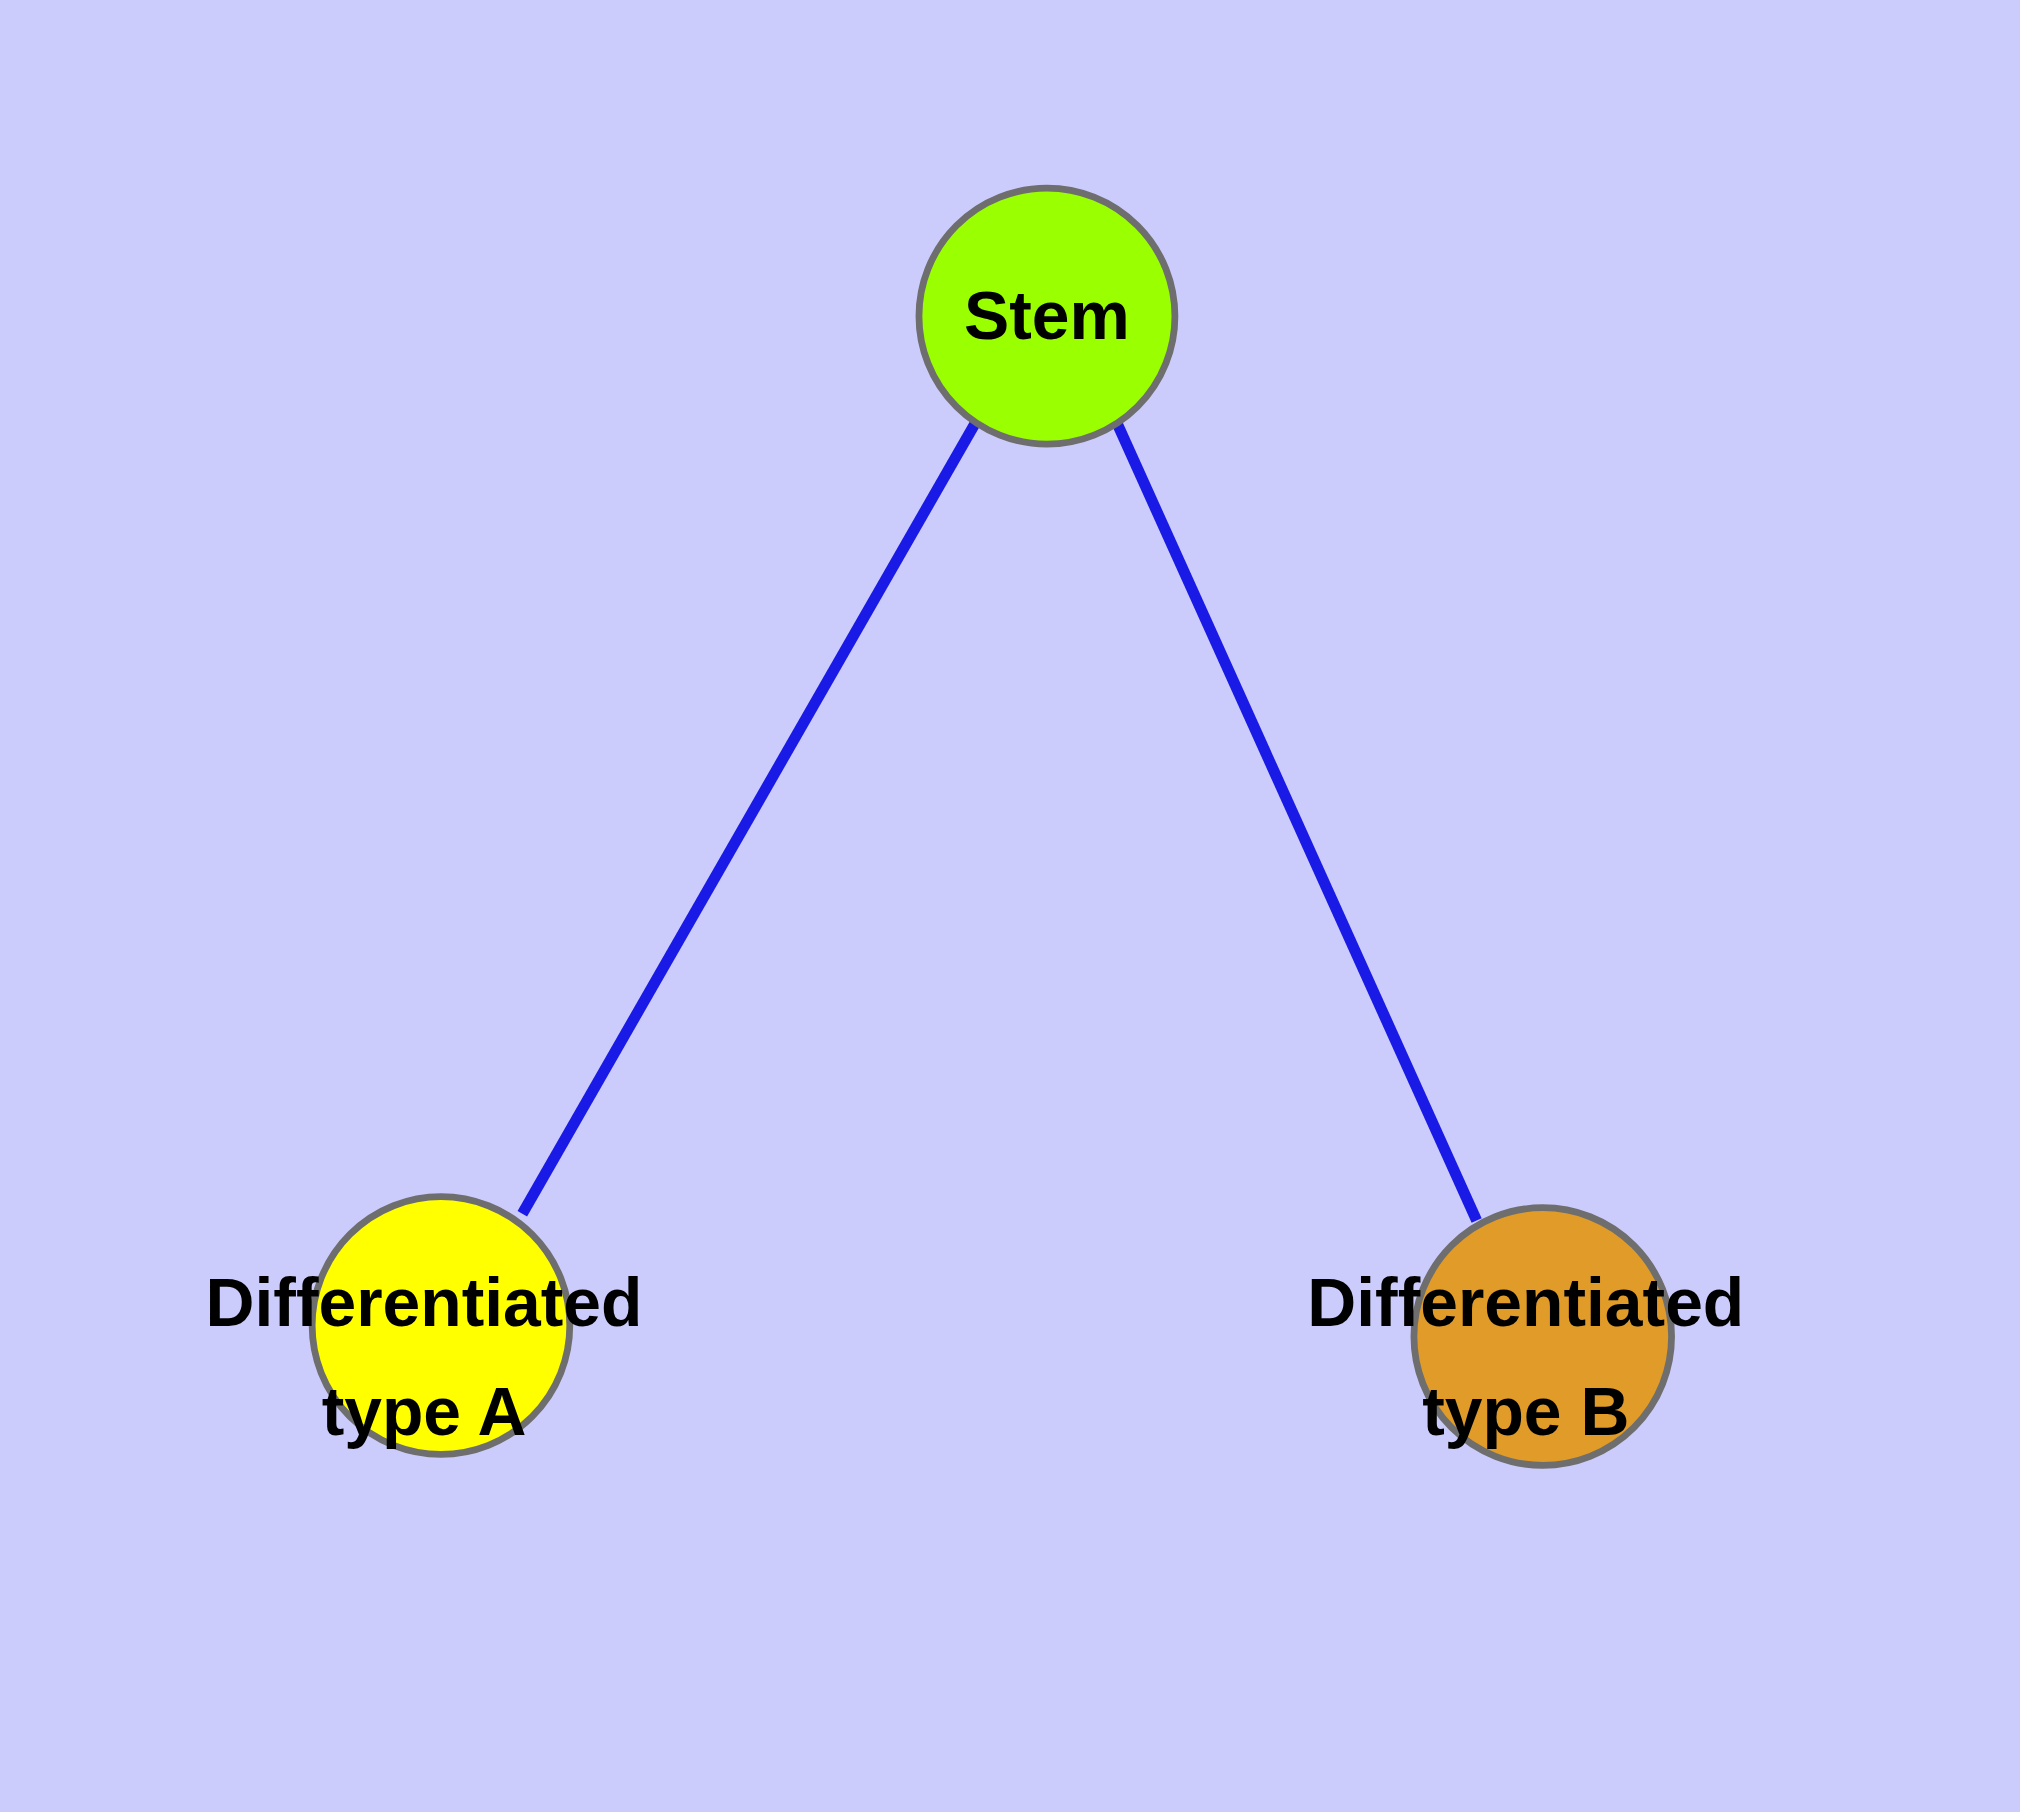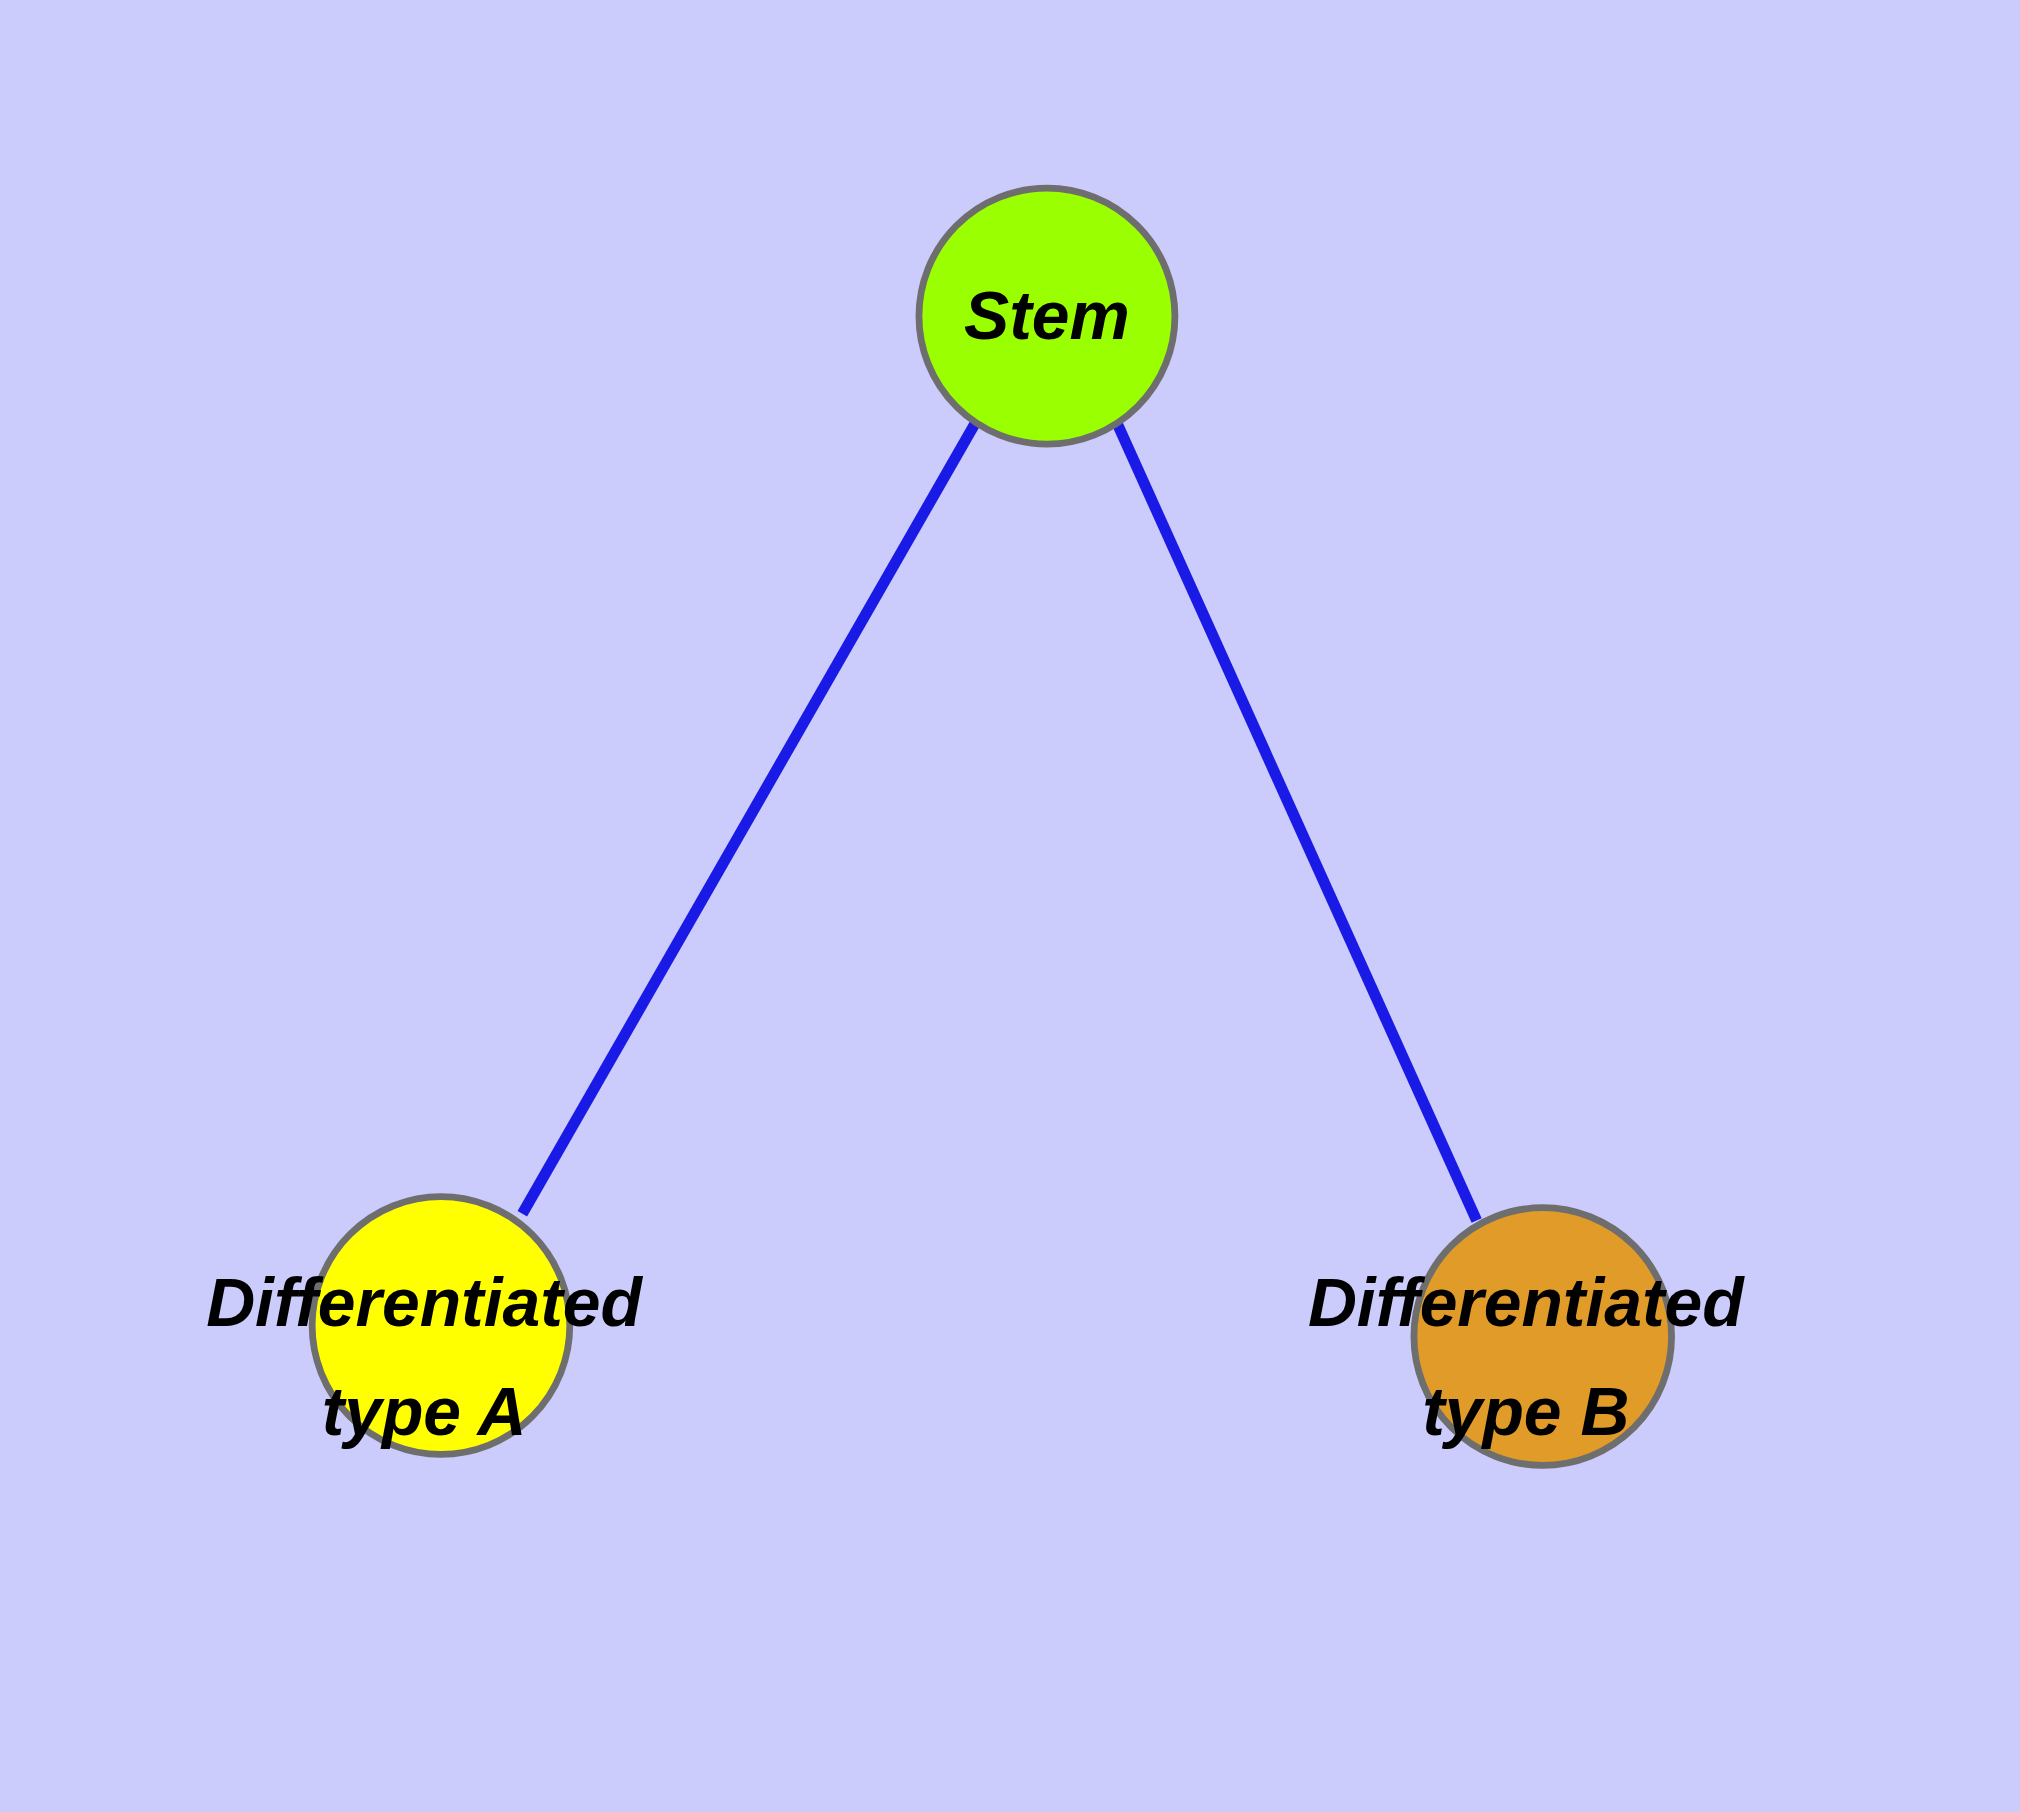--- a/index.html
+++ b/index.html
@@ -7,21 +7,20 @@
     margin: 0;
     padding: 0;
     background: #ffffff;
   }
   #canvas {
     position: relative;
     width: 2021px;
     height: 1812px;
     overflow: hidden;
     font-family: "Liberation Sans", "DejaVu Sans", sans-serif;
-    font-style: italic;
   }
   #graph-bg {
     position: absolute;
     left: 0;
     top: 0;
     width: 2021px;
     height: 1812px;
   }
   #graph-svg {
     position: absolute;

